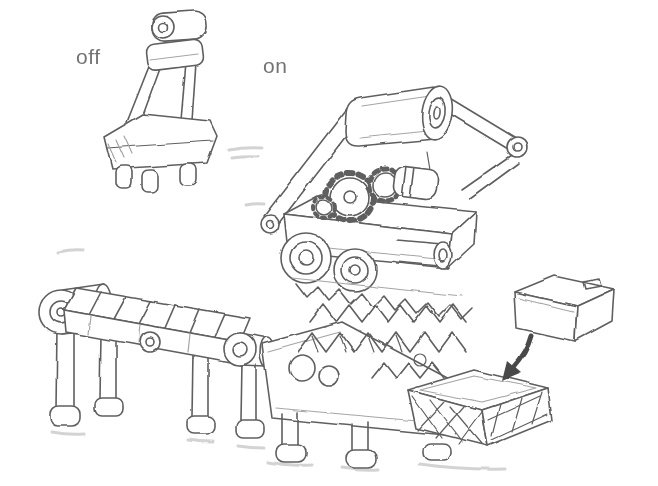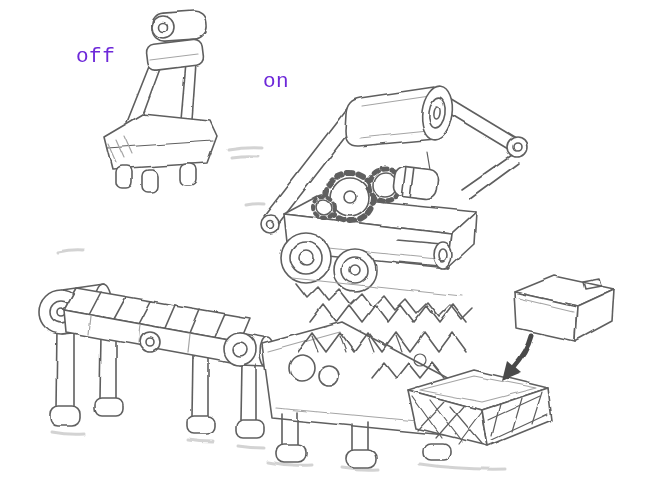--- a/index.html
+++ b/index.html
@@ -6,28 +6,28 @@
   .stage{
     position:relative;
     width:658px;height:486px;
     background:#ffffff;
     overflow:hidden;
     font-family:"Liberation Sans",sans-serif;
   }
   .sketch-svg{position:absolute;left:0;top:0;}
   .state-label{
     position:absolute;
-    font-family:Liberation Mono, monospace;
+    font-family:Liberation Sans, sans-serif;
     font-size:21px;
-    color:#6d28d9;
+    color:#737373;
     letter-spacing:0.5px;
     user-select:none;
   }
   .label-off{left:76px;top:45px;}
-  .label-on{left:263px;top:54px;margin-top:16px;}
+  .label-on{left:263px;top:54px;}
 </style>
 </head>
 <body>
 
 <div class="stage">
 
   <svg class="sketch-svg" width="658" height="486" viewBox="0 0 658 486">
     <defs>
       <filter id="pencil" x="-5%" y="-5%" width="110%" height="110%">
         <feTurbulence type="fractalNoise" baseFrequency="0.028" numOctaves="4" seed="7" result="n"></feTurbulence>

